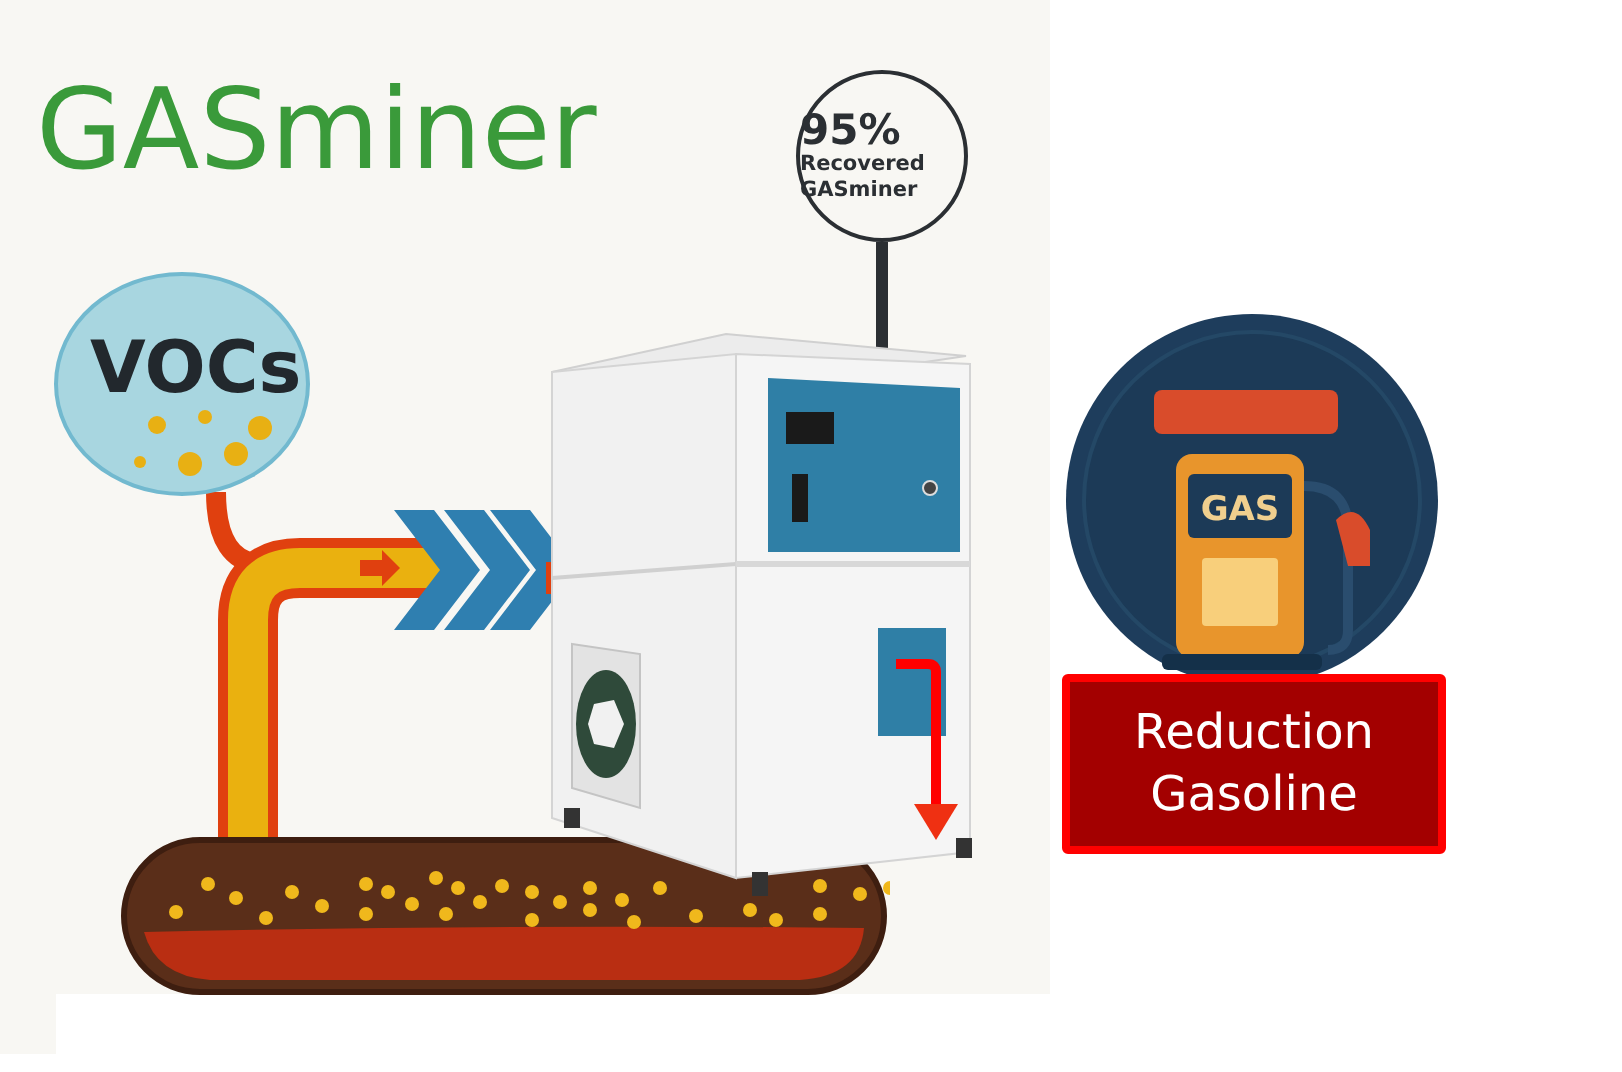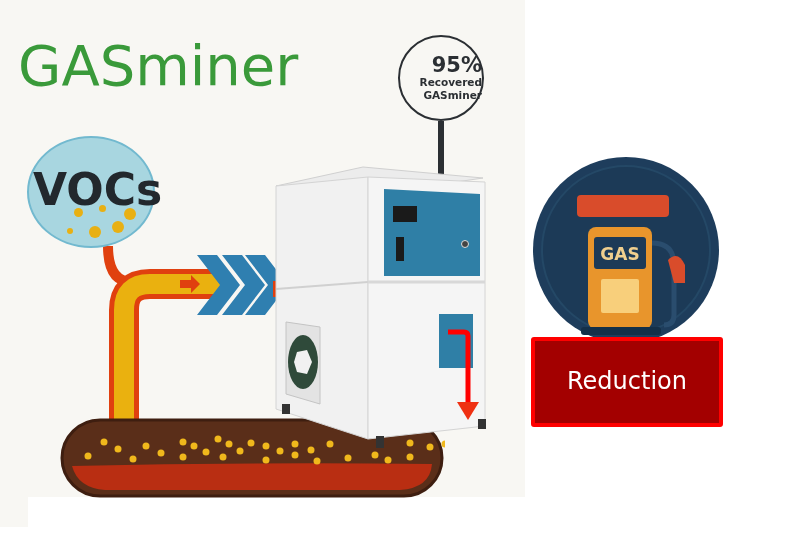--- a/index.html
+++ b/index.html
@@ -1,25 +1,25 @@
 <!DOCTYPE html>
 <html><head>
 <meta charset="utf-8">
 <style>
   html, body { margin:0; padding:0; background:#ffffff; }
   body { width:811px; height:536px; position:relative; overflow:hidden; font-family:"DejaVu Sans", sans-serif; }
   .canvas-bg { position:absolute; left:0; top:0; width:525px; height:497px; background:#f8f7f3; }
   .canvas-bg-strip { position:absolute; left:0; top:497px; width:28px; height:30px; background:#f8f7f3; }
   .title { position:absolute; left:18px; top:38px; font-family:"DejaVu Sans", sans-serif; font-weight:normal; font-size:56px; color:#3a9a3a; letter-spacing:0px; line-height:1; }
-  .stat-bubble { position:absolute; left:398px; top:35px; width:86px; height:86px; border:2.5px solid #2b2f33; border-radius:50%; box-sizing:border-box; background:#f8f7f3; display:flex; flex-direction:column; align-items:flex-end; justify-content:center; color:#2b2f33; text-align:center; }
+  .stat-bubble { position:absolute; left:398px; top:35px; width:86px; height:86px; border:2.5px solid #2b2f33; border-radius:50%; box-sizing:border-box; background:#f8f7f3; display:flex; flex-direction:column; align-items:flex-start; justify-content:center; color:#2b2f33; text-align:center; }
   .stat-value { font-weight:bold; font-size:21px; line-height:1; }
   .stat-label { font-weight:bold; font-size:10.5px; line-height:1.15; }
   .stat-stem { position:absolute; left:438px; top:121px; width:6px; height:56px; background:#2b2f33; }
   .voc-bubble { position:absolute; left:27px; top:136px; width:128px; height:112px; border-radius:50%; background:#a8d6e0; border:2.5px solid #72b9cf; box-sizing:border-box; }
-  .voc-label { position:absolute; left:4px; right:0; top:26px; text-align:left; font-weight:bold; font-size:44px; color:#22282d; }
+  .voc-label { position:absolute; left:16px; right:0; top:26px; text-align:left; font-weight:bold; font-size:36px; color:#22282d; }
   .dot { position:absolute; border-radius:50%; background:#e8b013; }
   .badge { position:absolute; left:531px; top:337px; width:192px; height:90px; background:#a30000; border:4px solid #ff0000; box-sizing:border-box; border-radius:3px; display:flex; flex-direction:column; align-items:center; justify-content:center; color:#ffffff; font-family:"DejaVu Sans", sans-serif; font-size:24px; line-height:1.3; }
   svg { position:absolute; }
 </style>
 </head>
 <body>
 
 <div class="canvas-bg"></div>
 <div class="canvas-bg-strip"></div>
 
@@ -137,13 +137,14 @@
   <rect x="66" y="82" width="52" height="32" rx="3" fill="#1c3a57"></rect>
   <text x="92" y="105" text-anchor="middle" font-family="DejaVu Sans, sans-serif" font-weight="bold" font-size="17" fill="#f0cf8e">GAS</text>
   <rect x="73" y="124" width="38" height="34" rx="2" fill="#f8cf7b"></rect>
   <rect x="53" y="172" width="80" height="8" rx="3" fill="#143049"></rect>
   <path d="M124 88 Q146 88 146 110 L146 160 Q146 170 136 170" fill="none" stroke="#2a4d6e" stroke-width="5"></path>
   <path d="M140 105 Q150 95 157 110 L157 128 L146 128 Z" fill="#d94c2b"></path>
 </svg>
 
 <div class="badge">
   <span>Reduction</span>
+  <span>Gasoline</span>
 </div>
 
 </body></html>

